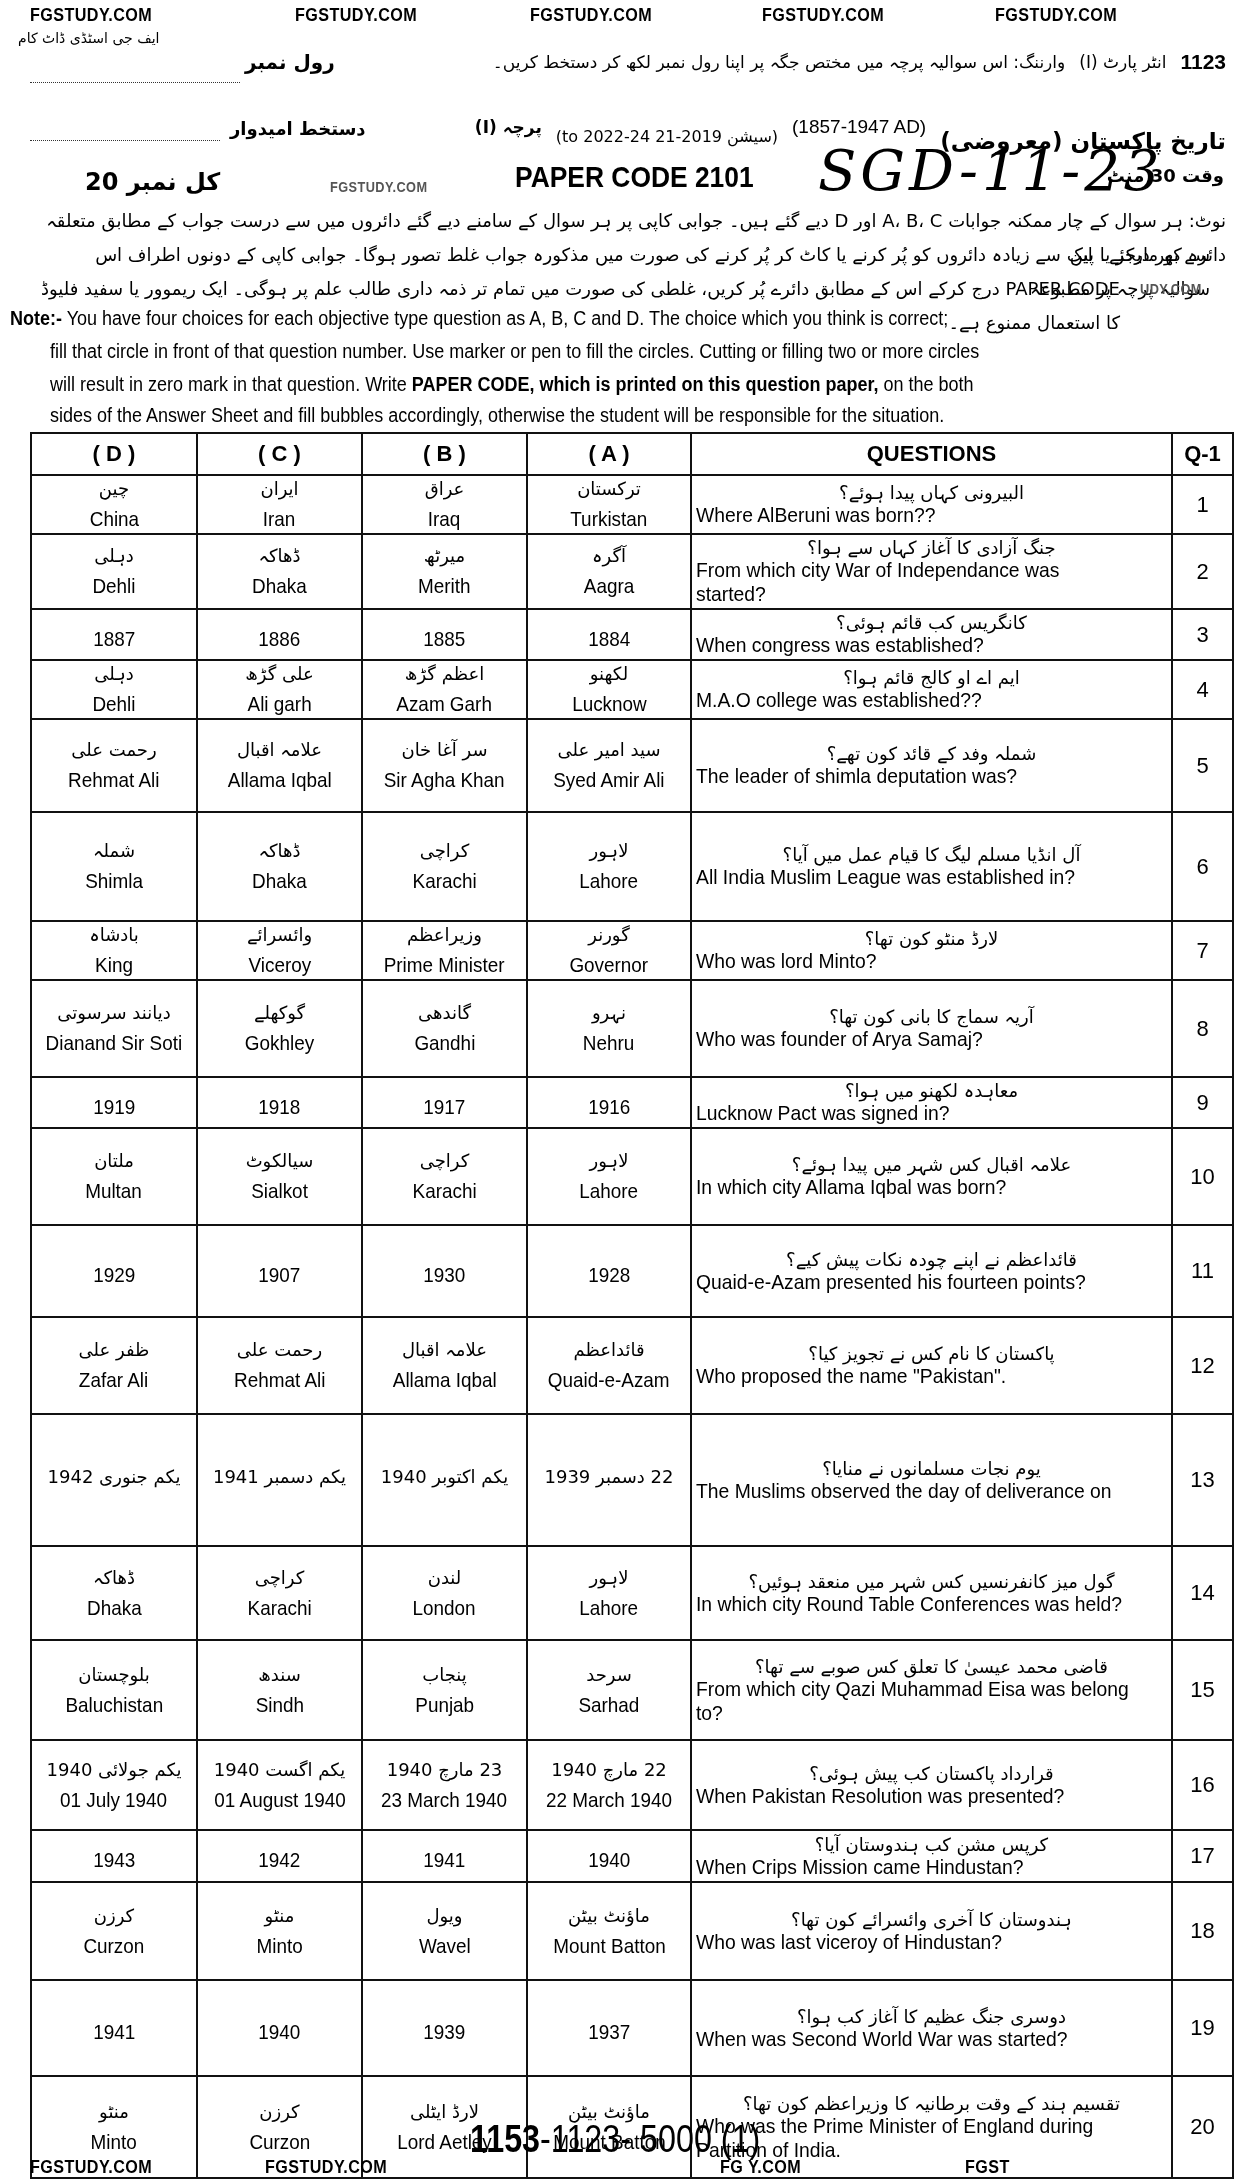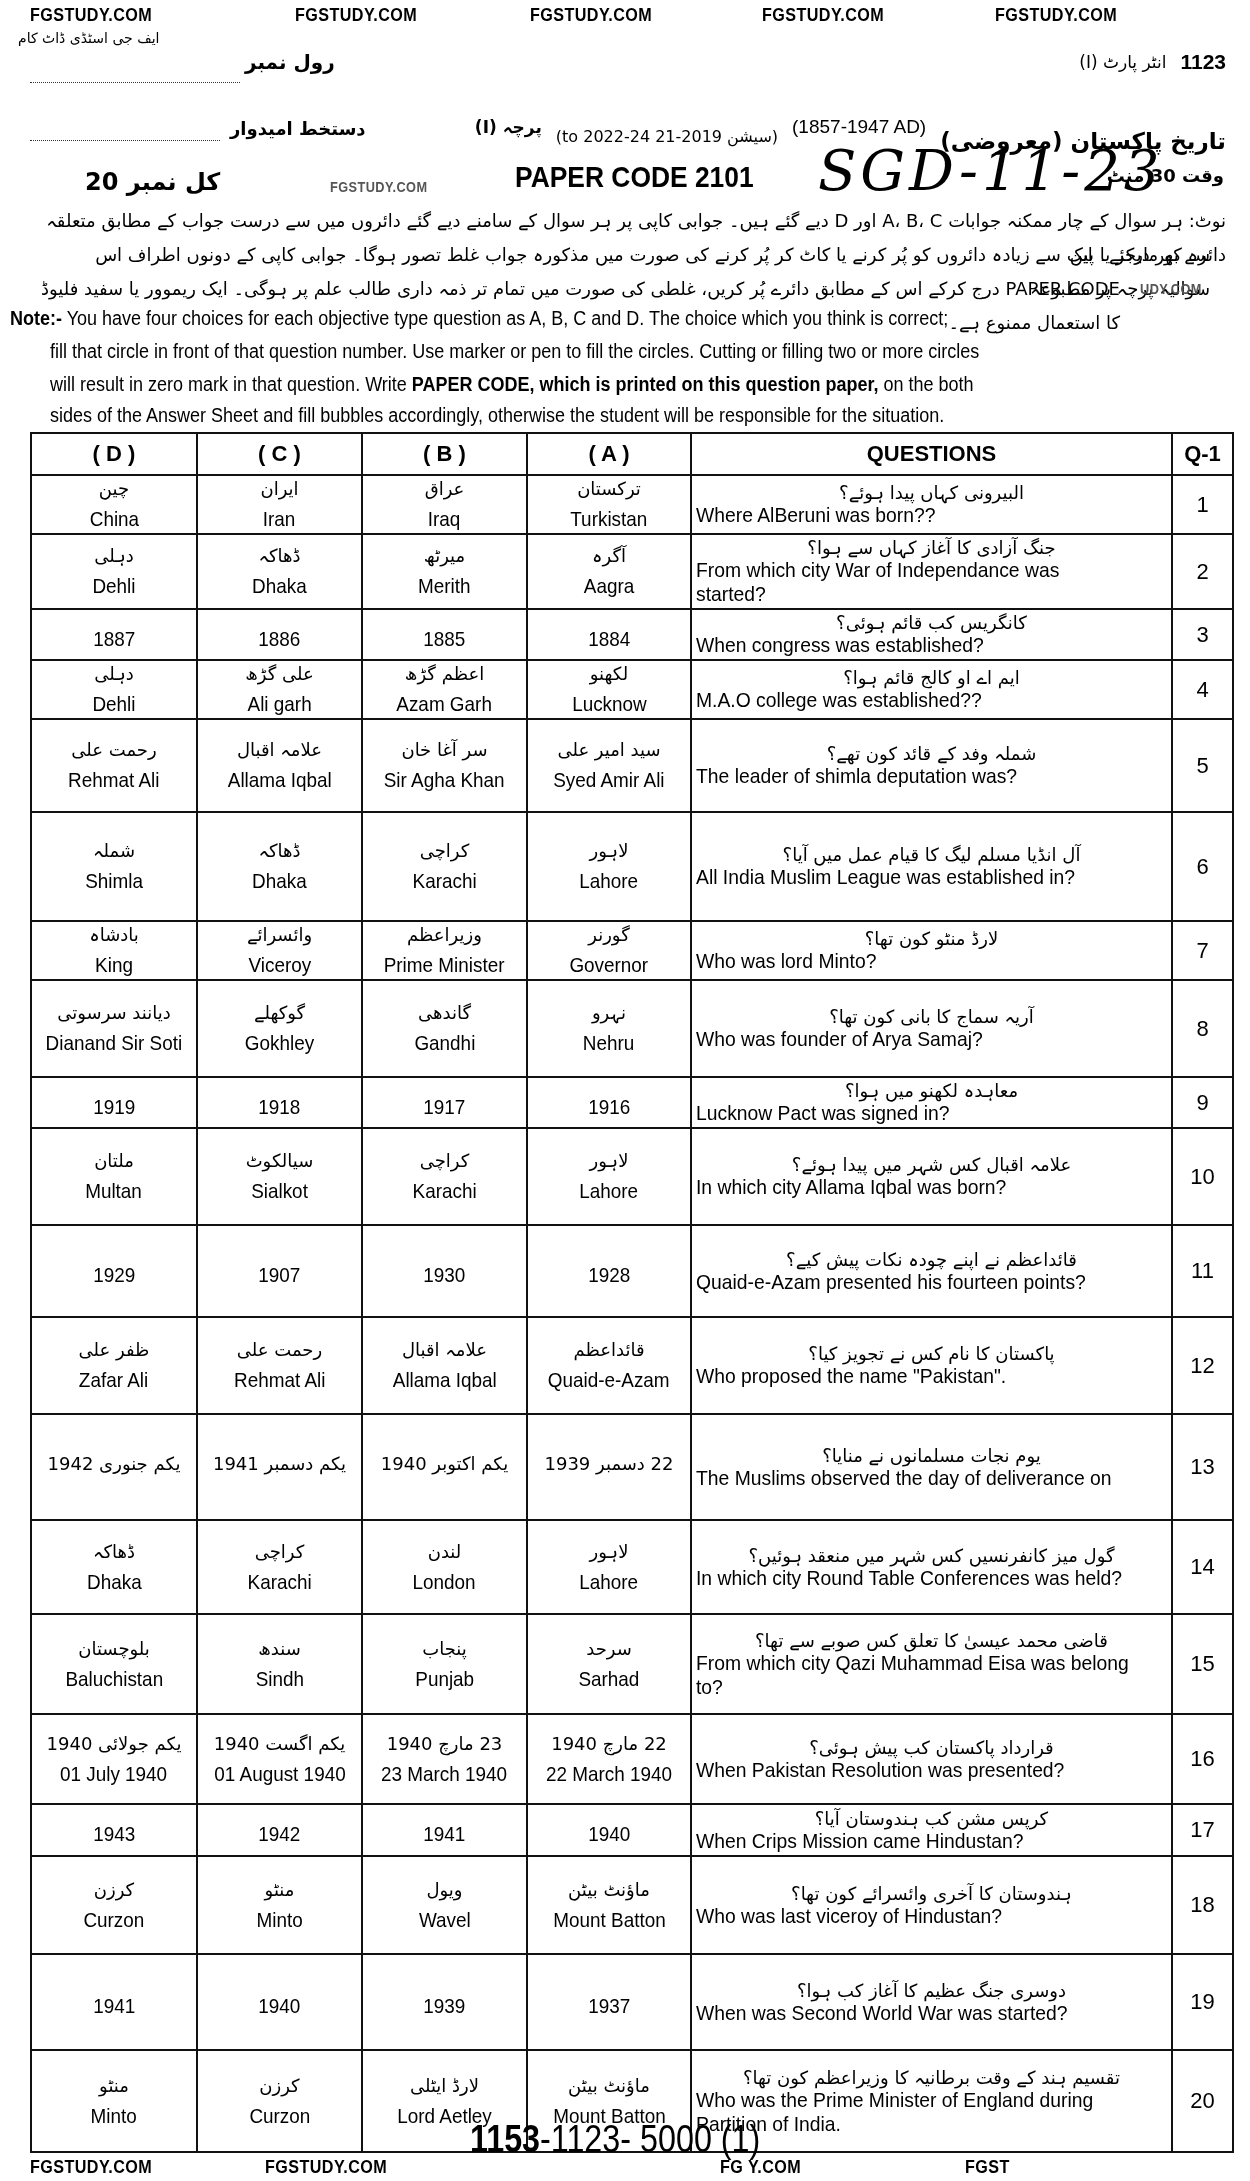--- a/index.html
+++ b/index.html
@@ -43,20 +43,21 @@
 <div class="abs dotted" style="left:30px; top:82px; width:210px;"></div>
 
 <div class="abs urdu" style="left:230px; top:118px; font-size:18px; font-weight:bold;">دستخط امیدوار</div>
 <div class="abs dotted" style="left:30px; top:140px; width:190px;"></div>
 
 <div class="abs urdu" style="left:85px; top:168px; font-size:24px; font-weight:bold;">کل نمبر 20</div>
 
 <div class="abs" style="right:24px; top:50px; display:flex; gap:14px; align-items:center; direction:rtl;">
   <span class="hdr-line" style="direction:ltr;">1123</span>
   <span class="urdu" style="font-size:17px;">انٹر پارٹ (I)</span>
+  <span class="urdu" style="font-size:17px;">وارننگ: اس سوالیہ پرچہ میں مختص جگہ پر اپنا رول نمبر لکھ کر دستخط کریں۔</span>
 </div>
 
 <div class="abs" style="right:24px; top:100px; display:flex; gap:14px; align-items:center; direction:rtl;">
   <span class="urdu" style="font-size:23px; font-weight:bold;margin-top:28px;">تاریخ پاکستان (معروضی)</span>
   <span style="font-size:19px; direction:ltr;">(1857-1947 AD)</span>
   <span class="urdu" style="font-size:16px;margin-top:18px;">(سیشن 2019-21 to 2022-24)</span>
   <span class="urdu" style="font-size:17px; font-weight:bold;">پرچہ (I)</span>
 </div>
 
 <div class="abs paper-code" style="left:515px; top:160px;">PAPER CODE 2101</div>
@@ -465,21 +466,21 @@
             <span class="ur">قائداعظم</span>
             <span class="en">Quaid-e-Azam</span>
           </div>
         </td>
         <td class="q">
           <span class="ur">پاکستان کا نام کس نے تجویز کیا؟</span>
           <span class="en">Who proposed the name "Pakistan".</span>
         </td>
         <td class="num">12</td>
       </tr>
-      <tr style="height: 106px;">
+      <tr style="height: 132px;">
         <td>
           <div class="opt">
             <span class="ur">یکم جنوری 1942</span>
             <span class="en"></span>
           </div>
         </td>
         <td>
           <div class="opt">
             <span class="ur">یکم دسمبر 1941</span>
             <span class="en"></span>

